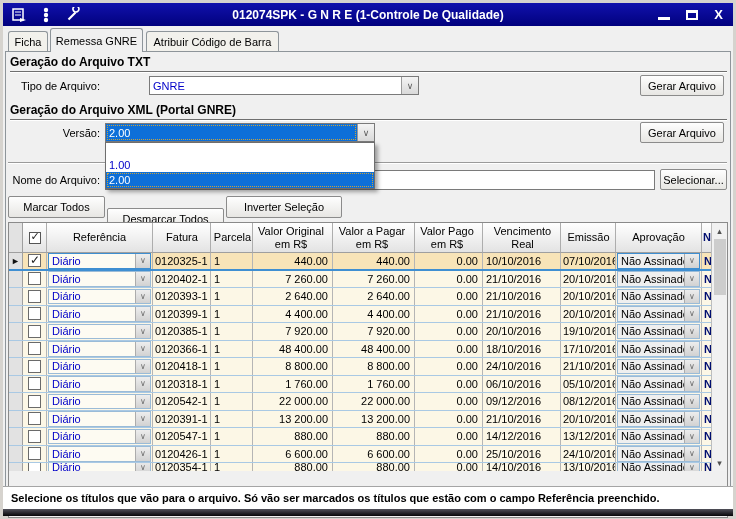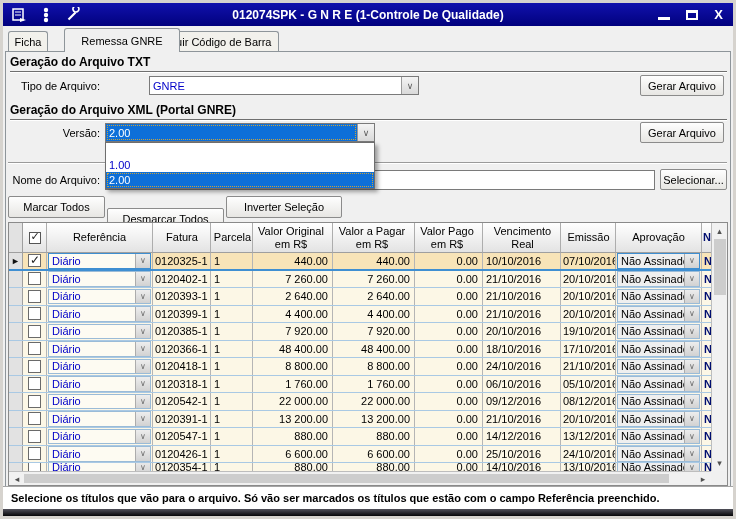--- a/index.html
+++ b/index.html
@@ -51,21 +51,21 @@
     background:#fff; font-family:"Liberation Sans",sans-serif; font-size:11px; padding:0 3px; z-index:3; }
 
   
   .droplist { position:absolute; left:105px; top:142px; width:270px; border:1px solid #6E6E6E;
     background:#fff; z-index:50; box-shadow:3px 3px 4px rgba(0,0,0,.35); }
   .dl-blank { height:15px; }
   .dl-item { height:14px; display:flex; align-items:center; padding-left:3px; color:#0000C8; }
   .dl-item.sel { height:16px; background:#0D6FD8; color:#fff; outline:1px dotted #C8A23C; outline-offset:-2px; }
 
   
-  .grid { position:absolute; left:8px; top:222px; width:720px; height:264px; border:1px solid #8A8A8A;
+  .grid { position:absolute; left:8px; top:222px; width:720px; height:296px; border:1px solid #8A8A8A;
     background:#F0F0F0; z-index:3; overflow:hidden; }
   .ghead { position:absolute; left:0; top:0; width:703px; height:30px; display:flex; }
   .gh { background:linear-gradient(180deg,#FFFFFF,#E3E3E3); border-right:1px solid #ADADAD;
     border-bottom:1px solid #9F9F9F; display:flex; align-items:center; justify-content:center;
     text-align:center; line-height:1.1; padding:1px 1px; overflow:hidden; }
   .gbody { position:absolute; left:0; top:30px; width:703px; height:218px; overflow:hidden; background:#FCF7E6; }
   .grow { display:flex; width:703px; height:17.5px; background:#FCF7E6; border-bottom:1px solid #A9C9E4; }
   .grow.selected { background:#F8E4B8; border-bottom:2px solid #3F8FD2; }
   .grow.partial { height:8px; overflow:hidden; border-bottom:none; }
   .gc { border-right:1px solid #B5B5B5; overflow:hidden; display:flex; align-items:center; }
@@ -144,21 +144,21 @@
       <span class="glyph-max"></span>
       <span class="glyph-close">X</span>
     </div>
   </div>
 
   <div class="client"></div>
 
   <div class="tab inactive" style="left:8px;width:40px;">
     <span>Ficha</span>
   </div>
-  <div class="tab active" style="left:64px;width:116px;">
+  <div class="tab active" style="left:50px;width:93px;">
     <span>Remessa GNRE</span>
   </div>
   <div class="tab inactive" style="left:146px;width:133px;">
     <span>Atribuir Código de Barra</span>
   </div>
 
   <div class="panel"></div>
 
   <div class="sect-head" style="top:55px;">Geração do Arquivo TXT</div>
   <div class="flabel" style="left:8px;top:80px;">Tipo de Arquivo:</div>

